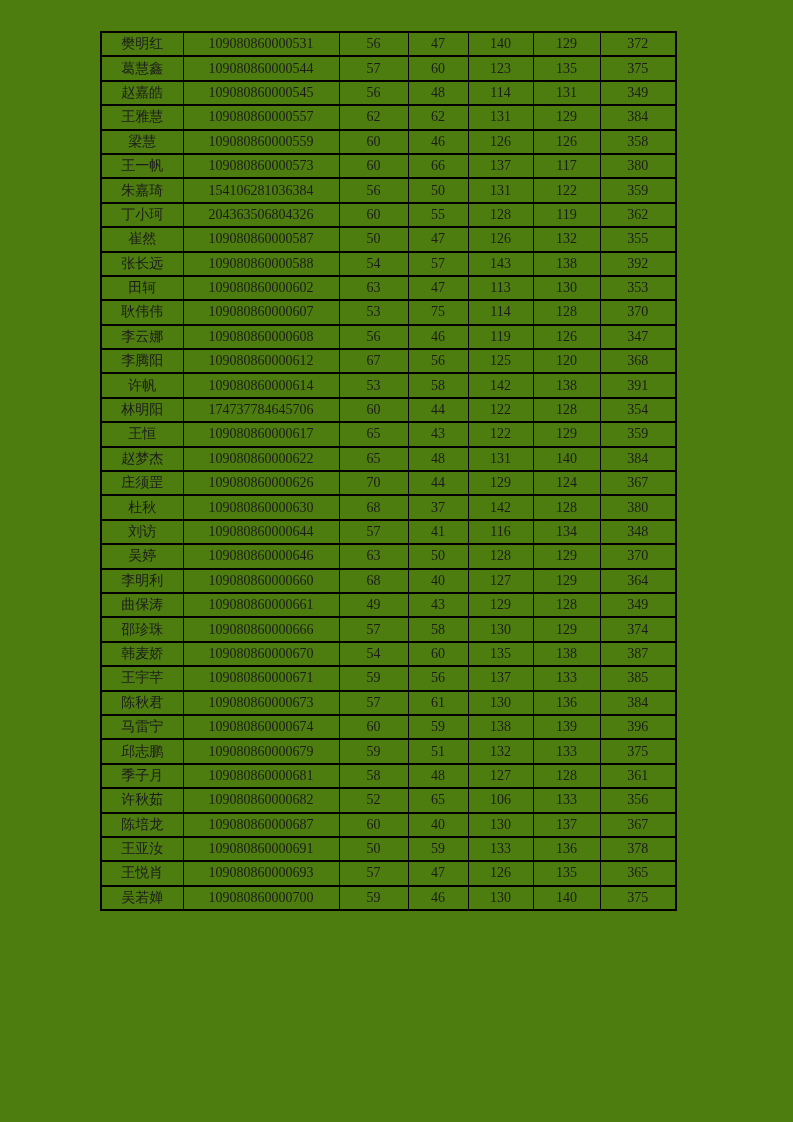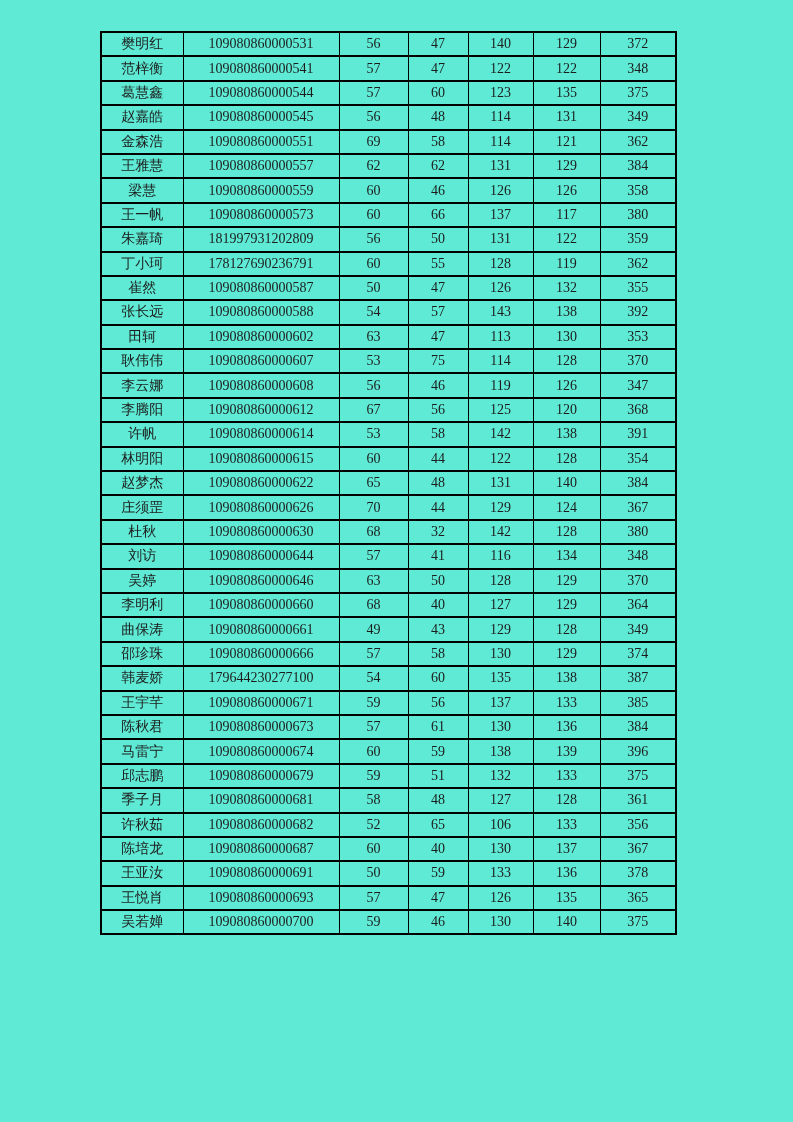--- a/index.html
+++ b/index.html
@@ -4,21 +4,21 @@
 <style>
   html, body {
     margin: 0;
     padding: 0;
     background: #ffffff;
   }
   .page {
     position: relative;
     width: 793px;
     height: 1122px;
-    background: #5eead4;
+    background: #4d7c0f;
     overflow: hidden;
   }
   table.score-table {
     position: absolute;
     left: 100px;
     top: 31px;
     width: 575px;
     border-collapse: collapse;
     table-layout: fixed;
     font-family: "Liberation Serif", "DejaVu Serif", serif;
@@ -58,54 +58,36 @@
         <tr>
           <td>樊明红</td>
           <td>109080860000531</td>
           <td>56</td>
           <td>47</td>
           <td>140</td>
           <td>129</td>
           <td>372</td>
         </tr>
         <tr>
-          <td>范梓衡</td>
-          <td>109080860000541</td>
-          <td>57</td>
-          <td>47</td>
-          <td>122</td>
-          <td>122</td>
-          <td>348</td>
-        </tr>
-        <tr>
           <td>葛慧鑫</td>
           <td>109080860000544</td>
           <td>57</td>
           <td>60</td>
           <td>123</td>
           <td>135</td>
           <td>375</td>
         </tr>
         <tr>
           <td>赵嘉皓</td>
           <td>109080860000545</td>
           <td>56</td>
           <td>48</td>
           <td>114</td>
           <td>131</td>
           <td>349</td>
-        </tr>
-        <tr>
-          <td>金森浩</td>
-          <td>109080860000551</td>
-          <td>69</td>
-          <td>58</td>
-          <td>114</td>
-          <td>121</td>
-          <td>362</td>
         </tr>
         <tr>
           <td>王雅慧</td>
           <td>109080860000557</td>
           <td>62</td>
           <td>62</td>
           <td>131</td>
           <td>129</td>
           <td>384</td>
         </tr>
@@ -122,30 +104,30 @@
           <td>王一帆</td>
           <td>109080860000573</td>
           <td>60</td>
           <td>66</td>
           <td>137</td>
           <td>117</td>
           <td>380</td>
         </tr>
         <tr>
           <td>朱嘉琦</td>
-          <td>181997931202809</td>
+          <td>154106281036384</td>
           <td>56</td>
           <td>50</td>
           <td>131</td>
           <td>122</td>
           <td>359</td>
         </tr>
         <tr>
           <td>丁小珂</td>
-          <td>178127690236791</td>
+          <td>204363506804326</td>
           <td>60</td>
           <td>55</td>
           <td>128</td>
           <td>119</td>
           <td>362</td>
         </tr>
         <tr>
           <td>崔然</td>
           <td>109080860000587</td>
           <td>50</td>
@@ -203,26 +185,35 @@
           <td>许帆</td>
           <td>109080860000614</td>
           <td>53</td>
           <td>58</td>
           <td>142</td>
           <td>138</td>
           <td>391</td>
         </tr>
         <tr>
           <td>林明阳</td>
-          <td>109080860000615</td>
+          <td>174737784645706</td>
           <td>60</td>
           <td>44</td>
           <td>122</td>
           <td>128</td>
           <td>354</td>
+        </tr>
+        <tr>
+          <td>王恒</td>
+          <td>109080860000617</td>
+          <td>65</td>
+          <td>43</td>
+          <td>122</td>
+          <td>129</td>
+          <td>359</td>
         </tr>
         <tr>
           <td>赵梦杰</td>
           <td>109080860000622</td>
           <td>65</td>
           <td>48</td>
           <td>131</td>
           <td>140</td>
           <td>384</td>
         </tr>
@@ -232,21 +223,21 @@
           <td>70</td>
           <td>44</td>
           <td>129</td>
           <td>124</td>
           <td>367</td>
         </tr>
         <tr>
           <td>杜秋</td>
           <td>109080860000630</td>
           <td>68</td>
-          <td>32</td>
+          <td>37</td>
           <td>142</td>
           <td>128</td>
           <td>380</td>
         </tr>
         <tr>
           <td>刘访</td>
           <td>109080860000644</td>
           <td>57</td>
           <td>41</td>
           <td>116</td>
@@ -284,21 +275,21 @@
           <td>邵珍珠</td>
           <td>109080860000666</td>
           <td>57</td>
           <td>58</td>
           <td>130</td>
           <td>129</td>
           <td>374</td>
         </tr>
         <tr>
           <td>韩麦娇</td>
-          <td>179644230277100</td>
+          <td>109080860000670</td>
           <td>54</td>
           <td>60</td>
           <td>135</td>
           <td>138</td>
           <td>387</td>
         </tr>
         <tr>
           <td>王宇芊</td>
           <td>109080860000671</td>
           <td>59</td>

